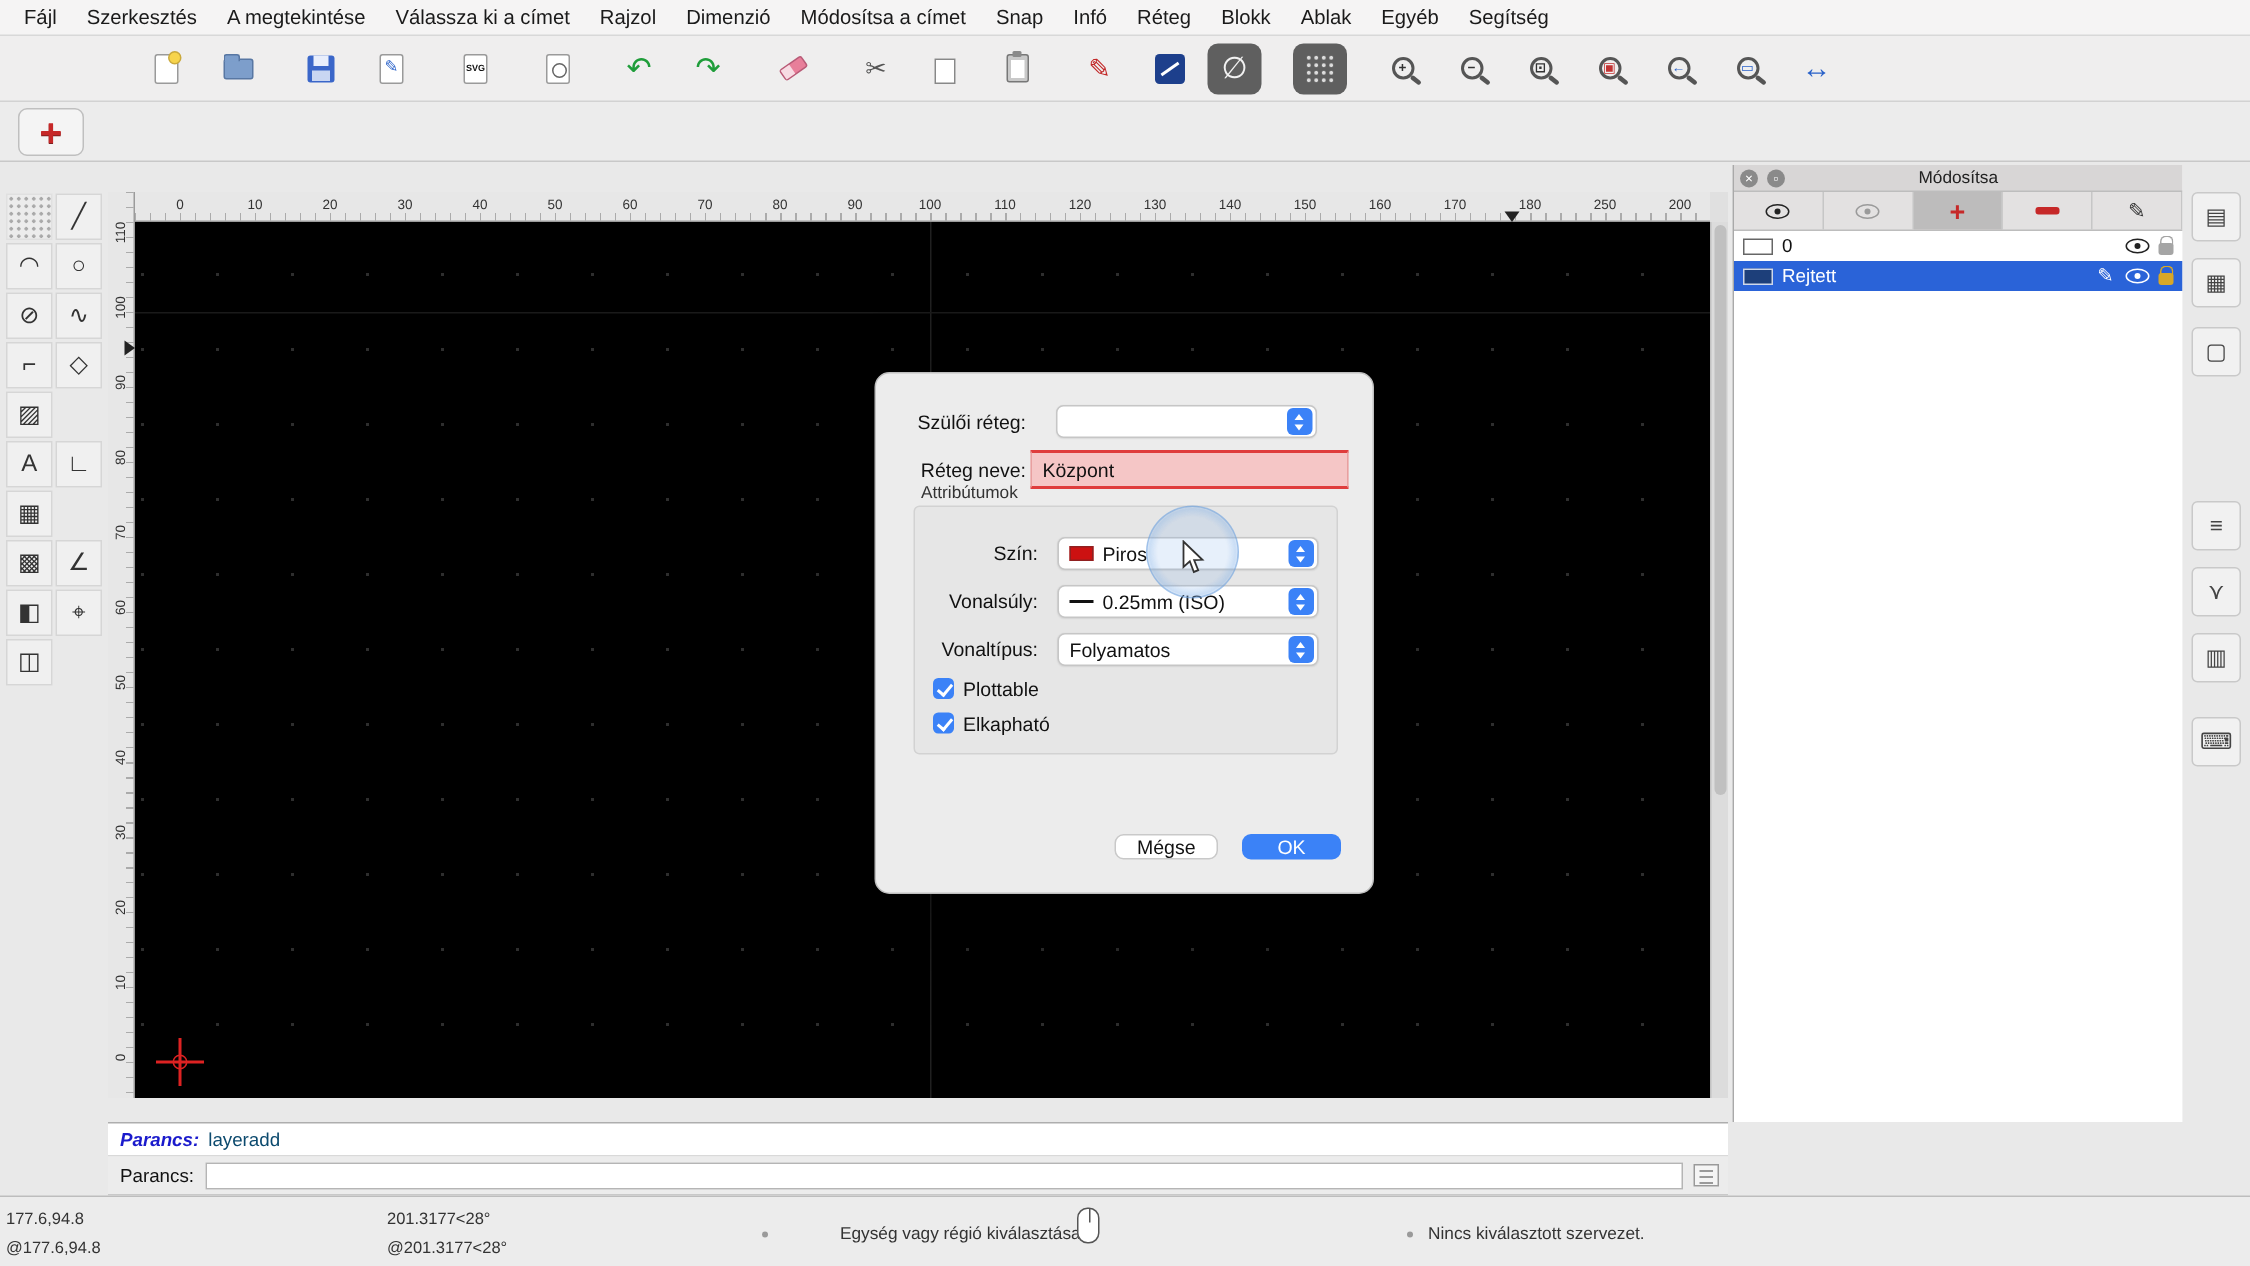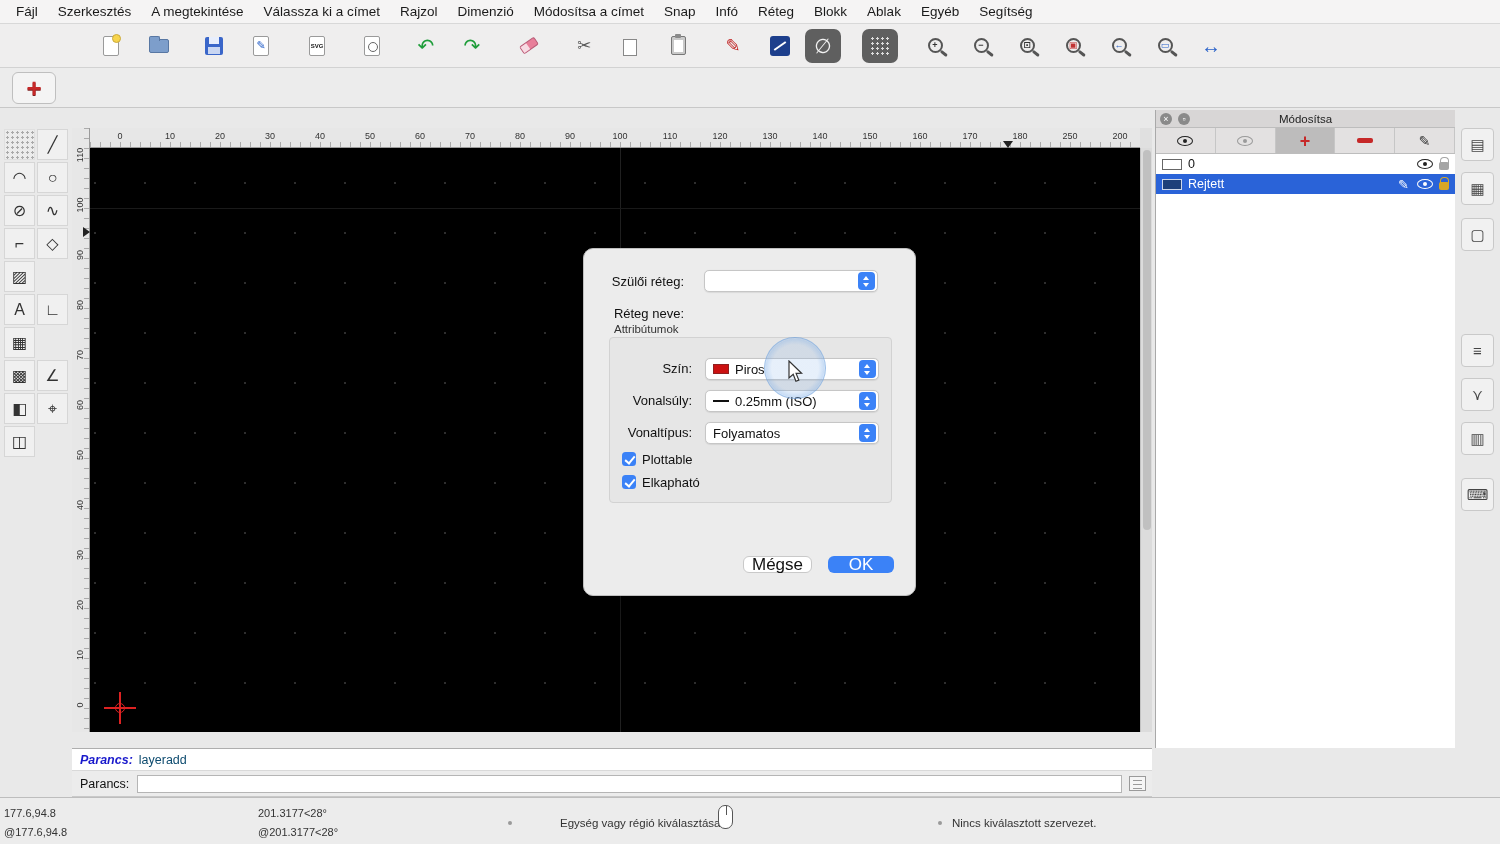--- a/index.html
+++ b/index.html
@@ -184,21 +184,21 @@
   .groupbox .mac-select { left:95px; width:174px; }
   .sel-color { top:20px; } .sel-weight { top:52px; } .sel-type { top:84px; }
   .color-swatch { width:16px; height:10px; border:1px solid #902020; margin-right:6px; flex:0 0 auto; }
   .line-sample { width:16px; height:2px; background:#111; margin-right:6px; flex:0 0 auto; }
   .cbrow { position:absolute; left:12px; display:flex; gap:6px; align-items:center; height:18px; }
   .cb1 { top:112px; } .cb2 { top:135px; }
   .cb { width:14px; height:14px; background:var(--ok-blue); border-radius:3.5px; position:relative; flex:0 0 auto; }
   .cb::after { content:''; position:absolute; left:4.5px; top:1.5px; width:4px; height:8px;
     border:2px solid #fff; border-top:0; border-left:0; transform:rotate(40deg); }
   .btn { position:absolute; top:307px; height:17px; border-radius:6px; display:flex; align-items:center;
-    justify-content:center; font-size:17px; }
+    justify-content:center; font-size:13px; }
   .btn-cancel { left:159px; width:69px; background:#fff; border:1px solid #c9c9c9; }
   .btn-ok { left:244px; width:66px; background:var(--ok-blue); color:#fff; }
 
   
   .click-ring { position:absolute; left:764px; top:337px; width:62px; height:62px; border-radius:50%; z-index:45;
     background:radial-gradient(circle, rgba(120,170,230,0.18) 55%, rgba(120,170,230,0.40) 68%, rgba(120,170,230,0.12) 74%);
     border:1px solid rgba(110,160,220,0.55); }
   .cursor { position:absolute; left:788px; top:360px; z-index:46; }
 
   
@@ -523,20 +523,23 @@
     </div>
 
   <div class="dialog">
     <span class="dlg-label dl1">Szülői réteg:</span>
     <div class="mac-select sel-parent">
       <span class="sel-text"></span>
       <span class="stepper"></span>
     </div>
 
     <span class="dlg-label dl2">Réteg neve:</span>
+    <div class="name-field">
+      <span>Központ</span>
+    </div>
 
     <span class="attr-title">Attribútumok</span>
 
     <div class="groupbox">
       <span class="grp-label lab-color">Szín:</span>
       <div class="mac-select sel-color">
         <span class="color-swatch" style="background: rgb(204, 17, 17);"></span>
         <span class="sel-text">Piros</span>
         <span class="stepper"></span>
       </div>

